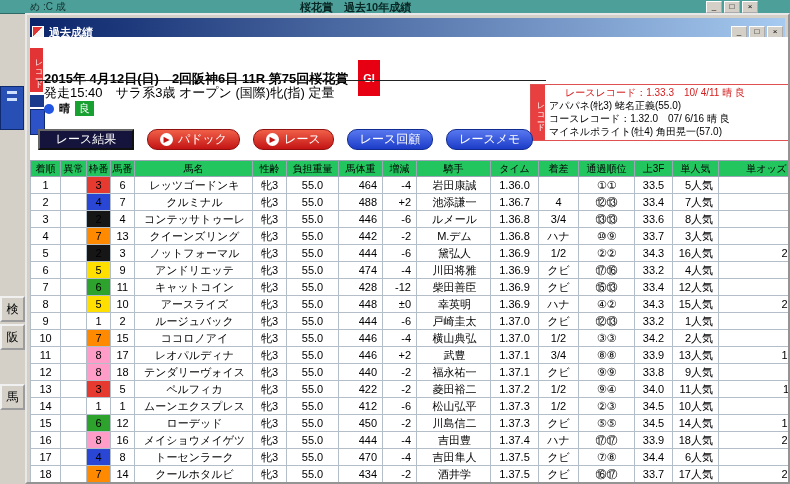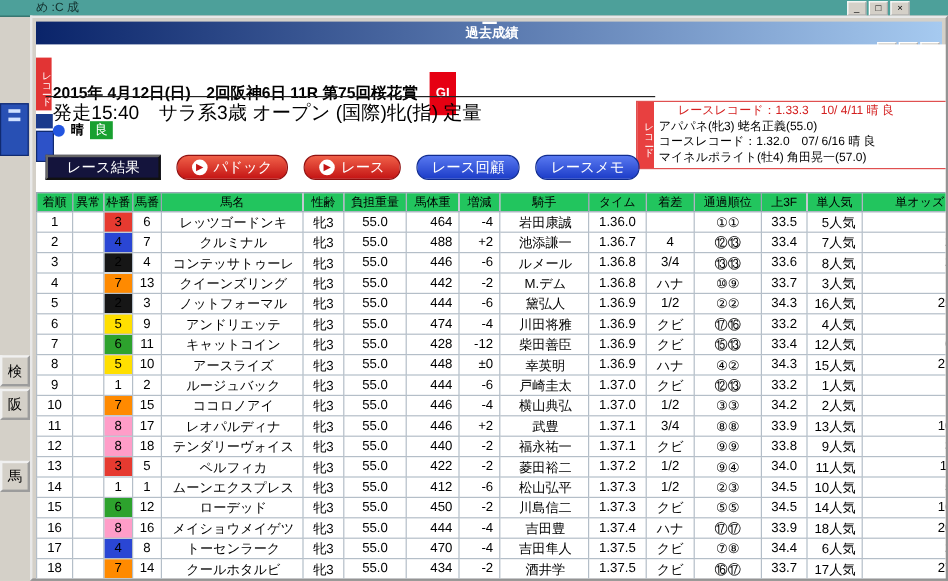--- a/index.html
+++ b/index.html
@@ -15,38 +15,38 @@
 
   
   .left-blue-frag { position:absolute; left:0; top:86px; width:24px; height:44px; background:#2850b4; border:1px solid #102a70; }
   .left-blue-frag .dot { width:10px; height:3px; background:#cfe0ff; margin:4px auto 0; }
   .frag-tab { position:absolute; left:0; width:25px; height:26px; background:#d4d0c8; border:2px outset #f0f0f0; font-size:12px; text-align:center; line-height:22px; color:#000; }
 
   
   .window { position:absolute; left:25px; top:13px; width:765px; height:471px; background:#d4d0c8;
             border:2px outset #e8e8e8; box-shadow:1px 1px 0 #404040; }
   .titlebar { position:absolute; left:3px; top:3px; right:3px; height:28px;
-              background:linear-gradient(to right,#0a246a,#a6caf0); display:flex; align-items:center; padding:0 2px;flex-direction:column; }
+              background:linear-gradient(to right,#0a246a,#a6caf0); display:flex; align-items:center; padding:0 2px; }
   .tb-icon { width:12px; height:12px; background:linear-gradient(135deg,#e33434 50%,#f5f5f5 50%); border:1px solid #fff; }
   .tb-title { color:#fff; font-size:11px; font-weight:bold; margin-left:5px; }
   .tb-btns { margin-left:auto; display:flex; gap:2px; }
 
   .content { position:absolute; left:3px; top:22px; right:0; bottom:0; background:#fff; overflow:hidden; }
 
   
   .left-tab { position:absolute; left:0; top:11px; width:13px; height:44px; background:#e23434; color:#fff;
               writing-mode:vertical-rl; text-orientation:upright; font-size:8px; text-align:center; letter-spacing:1px; }
   .left-frag1 { position:absolute; left:0; top:58px; width:14px; height:12px; background:#1a3a8c; }
   .left-frag2 { position:absolute; left:0; top:72px; width:15px; height:26px; background:#2d52c8; border:1px solid #102a70; }
 
   
   .race-line { position:absolute; left:14px; top:23px; font-size:13px; font-weight:bold; color:#000; white-space:nowrap; }
   .gi-badge  { display:inline-block; background:#e60012; color:#fff; font-size:11px; font-weight:bold; padding:12px 5px; margin-left:10px; vertical-align:1px; }
   .race-rule { position:absolute; left:8px; top:43px; width:508px; border-top:1px solid #222; }
-  .start-line { position:absolute; left:14px; top:47px; font-size:16px; color:#000; white-space:nowrap; }
+  .start-line { position:absolute; left:14px; top:47px; font-size:13px; color:#000; white-space:nowrap; }
   .weather-line { position:absolute; left:14px; top:64px; display:flex; align-items:center; gap:5px; font-size:11px; color:#000; white-space:nowrap; }
   .weather-dot { width:10px; height:10px; border-radius:50%; background:#2255e0; }
   .weather-txt { font-weight:bold; }
   .cond-badge { background:#18a030; color:#fff; padding:0 4px; }
 
   
   .record-box { position:absolute; left:500px; top:47px; width:268px; height:57px; display:flex; border:1px solid #e05050; background:#fff; }
   .record-tab { width:14px; background:#e84040; color:#fff; writing-mode:vertical-rl; text-orientation:upright; font-size:8px; text-align:center; letter-spacing:1px; }
   .record-lines { padding:1px 4px; font-size:10px; line-height:13px; white-space:nowrap; color:#000; }
   .rec-red { color:#d42020;margin-left:16px; }
@@ -74,20 +74,21 @@
   .waku-5 { background:#ffdf00; color:#000; }
   .waku-6 { background:#2da22d; color:#fff; }
   .waku-7 { background:#ff8a00; color:#000; }
   .waku-8 { background:#ff9dc8; color:#000; }
 </style>
 </head>
 <body>
 
 <div class="back-strip">
   <span class="back-frag">め :C 成</span>
+  <span class="back-title">桜花賞　過去10年成績</span>
   <span class="back-btns">
     <span class="sys-btn">_</span>
     <span class="sys-btn">□</span>
     <span class="sys-btn">×</span>
   </span>
 </div>
 
 <div class="left-blue-frag">
   <div class="dot"></div>
   <div class="dot"></div>

